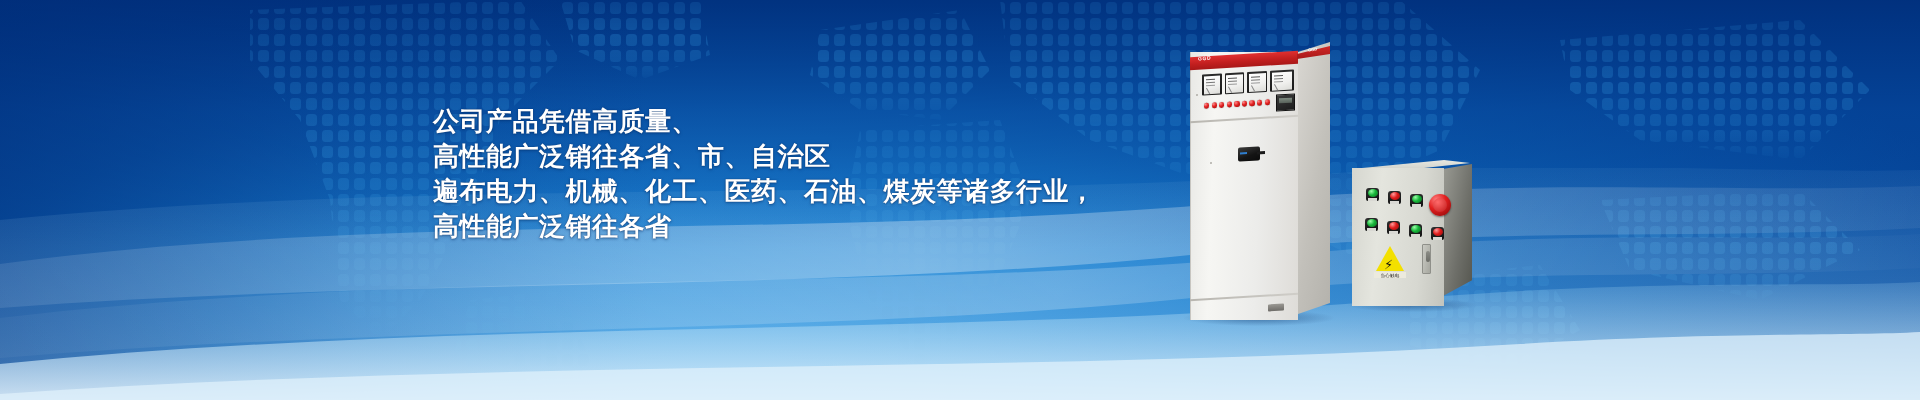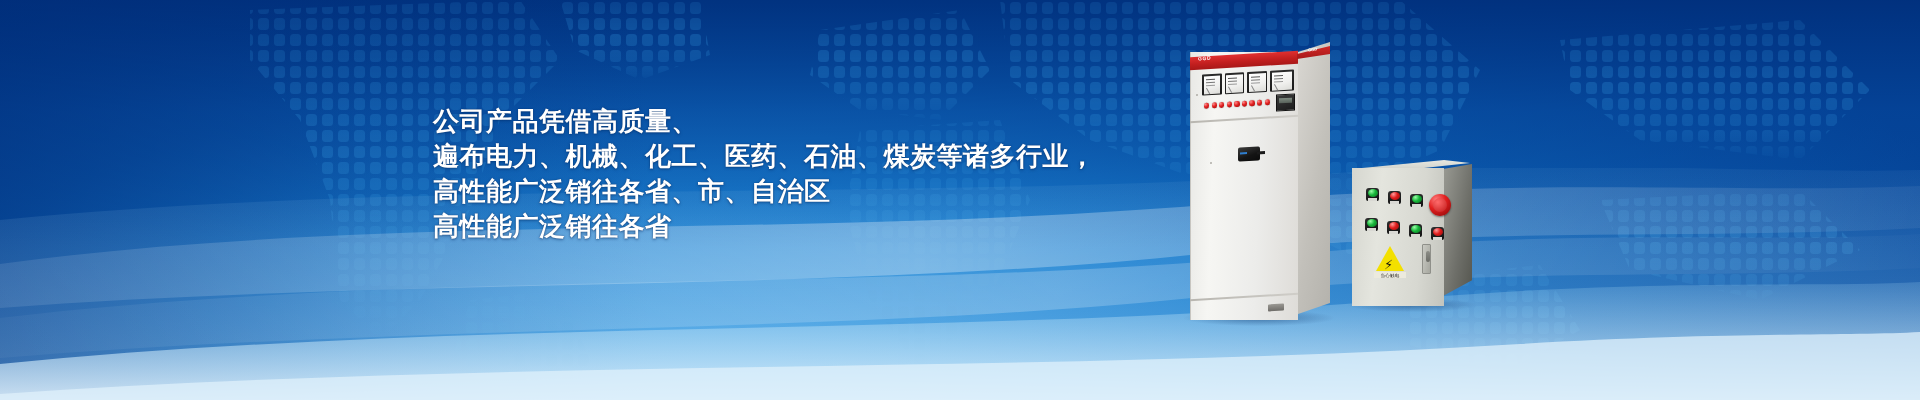--- a/index.html
+++ b/index.html
@@ -340,22 +340,22 @@
       <path d="M0 52 C 420 10 900 34 1320 6 C 1560 -10 1760 6 1920 2 L1920 232 L0 232 Z" fill="url(#wg3)" opacity="0.30"></path>
       <path d="M0 96 C 380 44 820 72 1240 34 C 1520 8 1740 26 1920 18 L1920 60 C 1700 72 1460 58 1200 86 C 840 124 400 110 0 140 Z" fill="url(#wg1)"></path>
       <path d="M0 150 C 420 100 880 126 1300 86 C 1580 58 1760 76 1920 66 L1920 100 C 1700 112 1470 98 1210 128 C 860 166 410 156 0 190 Z" fill="url(#wg2)"></path>
       <path d="M0 196 C 460 150 960 170 1420 130 C 1660 110 1820 120 1920 114 L1920 232 L0 232 Z" fill="url(#wg3)"></path>
       <path d="M0 226 C 520 190 1040 206 1520 176 C 1720 164 1850 168 1920 164 L1920 232 L0 232 Z" fill="#dff0fb" opacity="0.75"></path>
     </svg>
   </div>
 
   <div id="headline">
     <span class="line">公司产品凭借高质量、</span>
+    <span class="line">高性能广泛销往各省、市、自治区</span>
     <span class="line">遍布电力、机械、化工、医药、石油、煤炭等诸多行业，</span>
-    <span class="line">高性能广泛销往各省、市、自治区</span>
     <span class="line">高性能广泛销往各省</span>
   </div>
 
   <div id="cabinet-large">
     <div class="cab-shadow"></div>
     <div class="cab-side"></div>
     <div class="cab-body"></div>
     <div class="cab-red"></div>
     <div class="cab-red-side"></div>
     <div class="cab-red-label">GGD</div>

